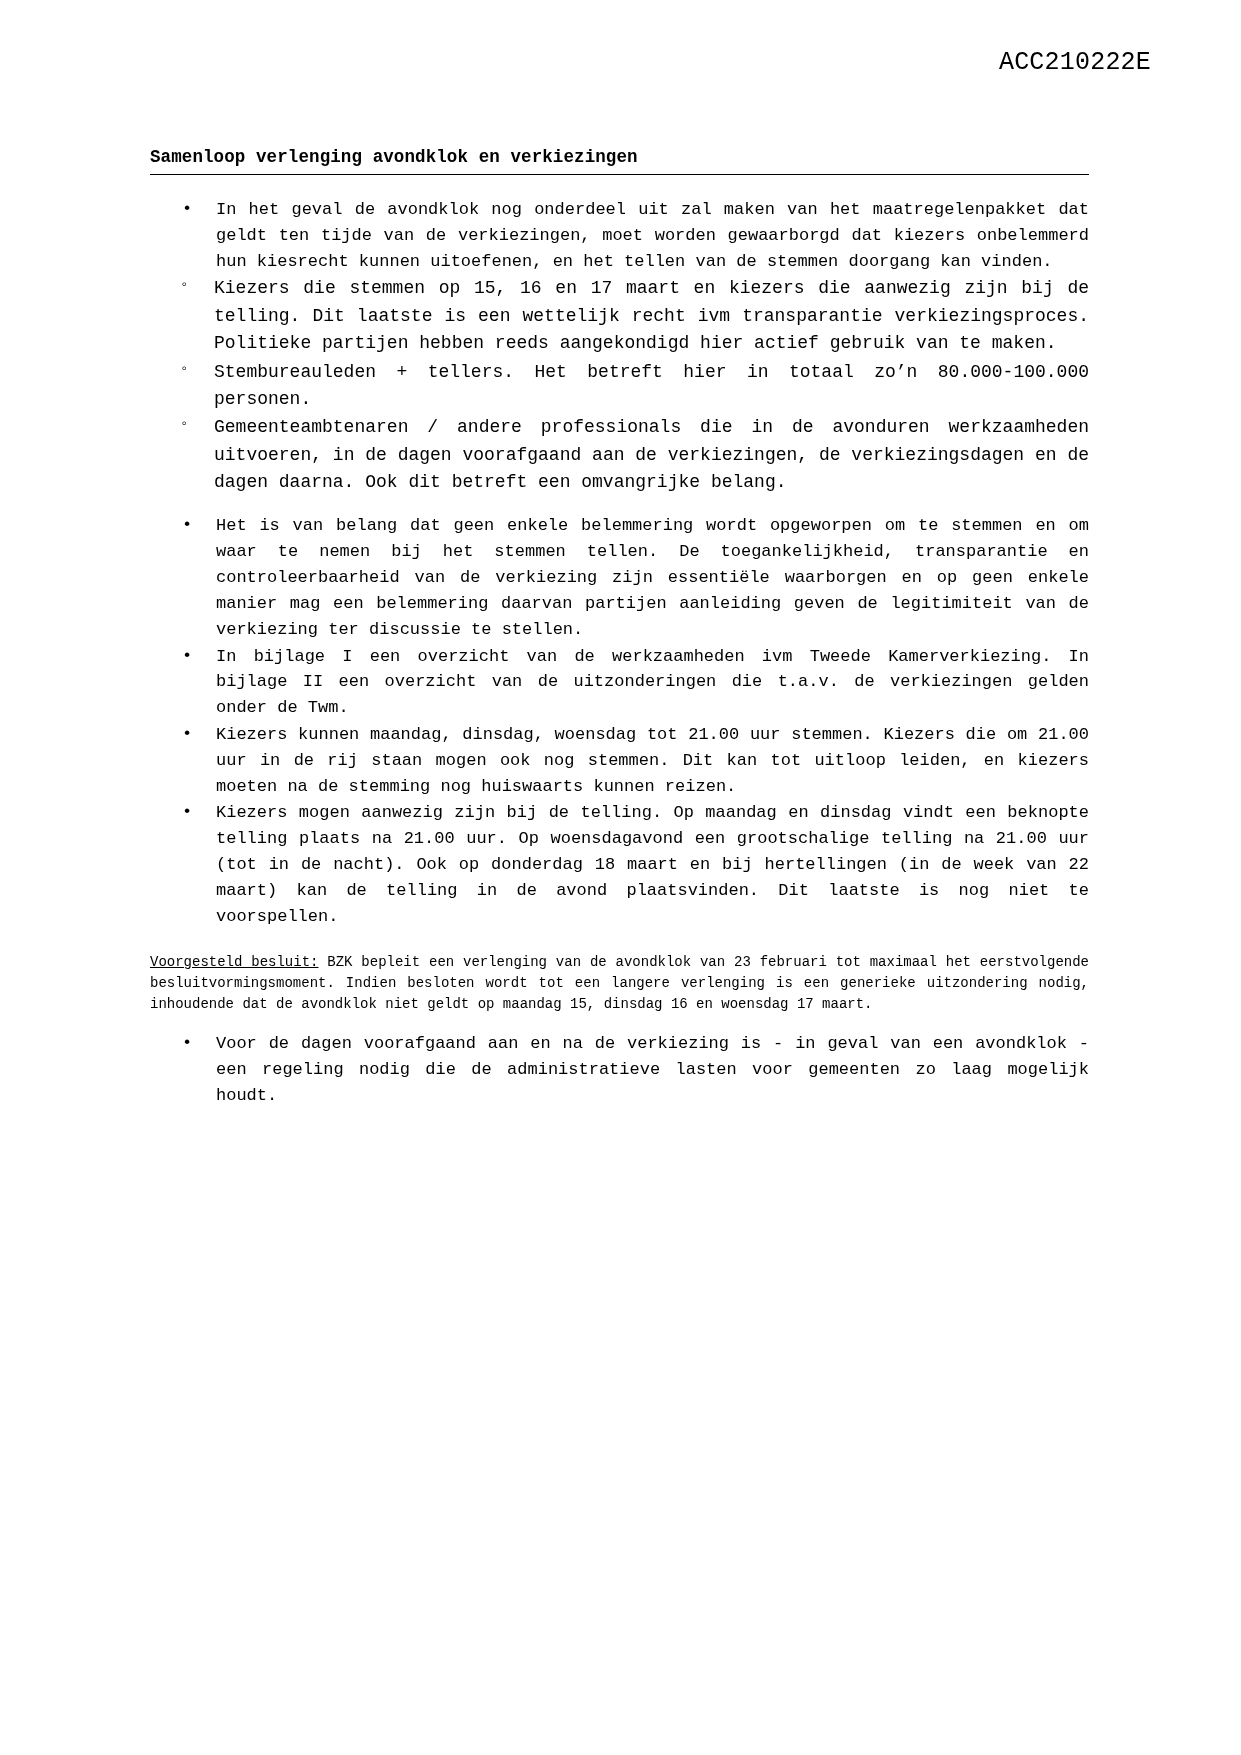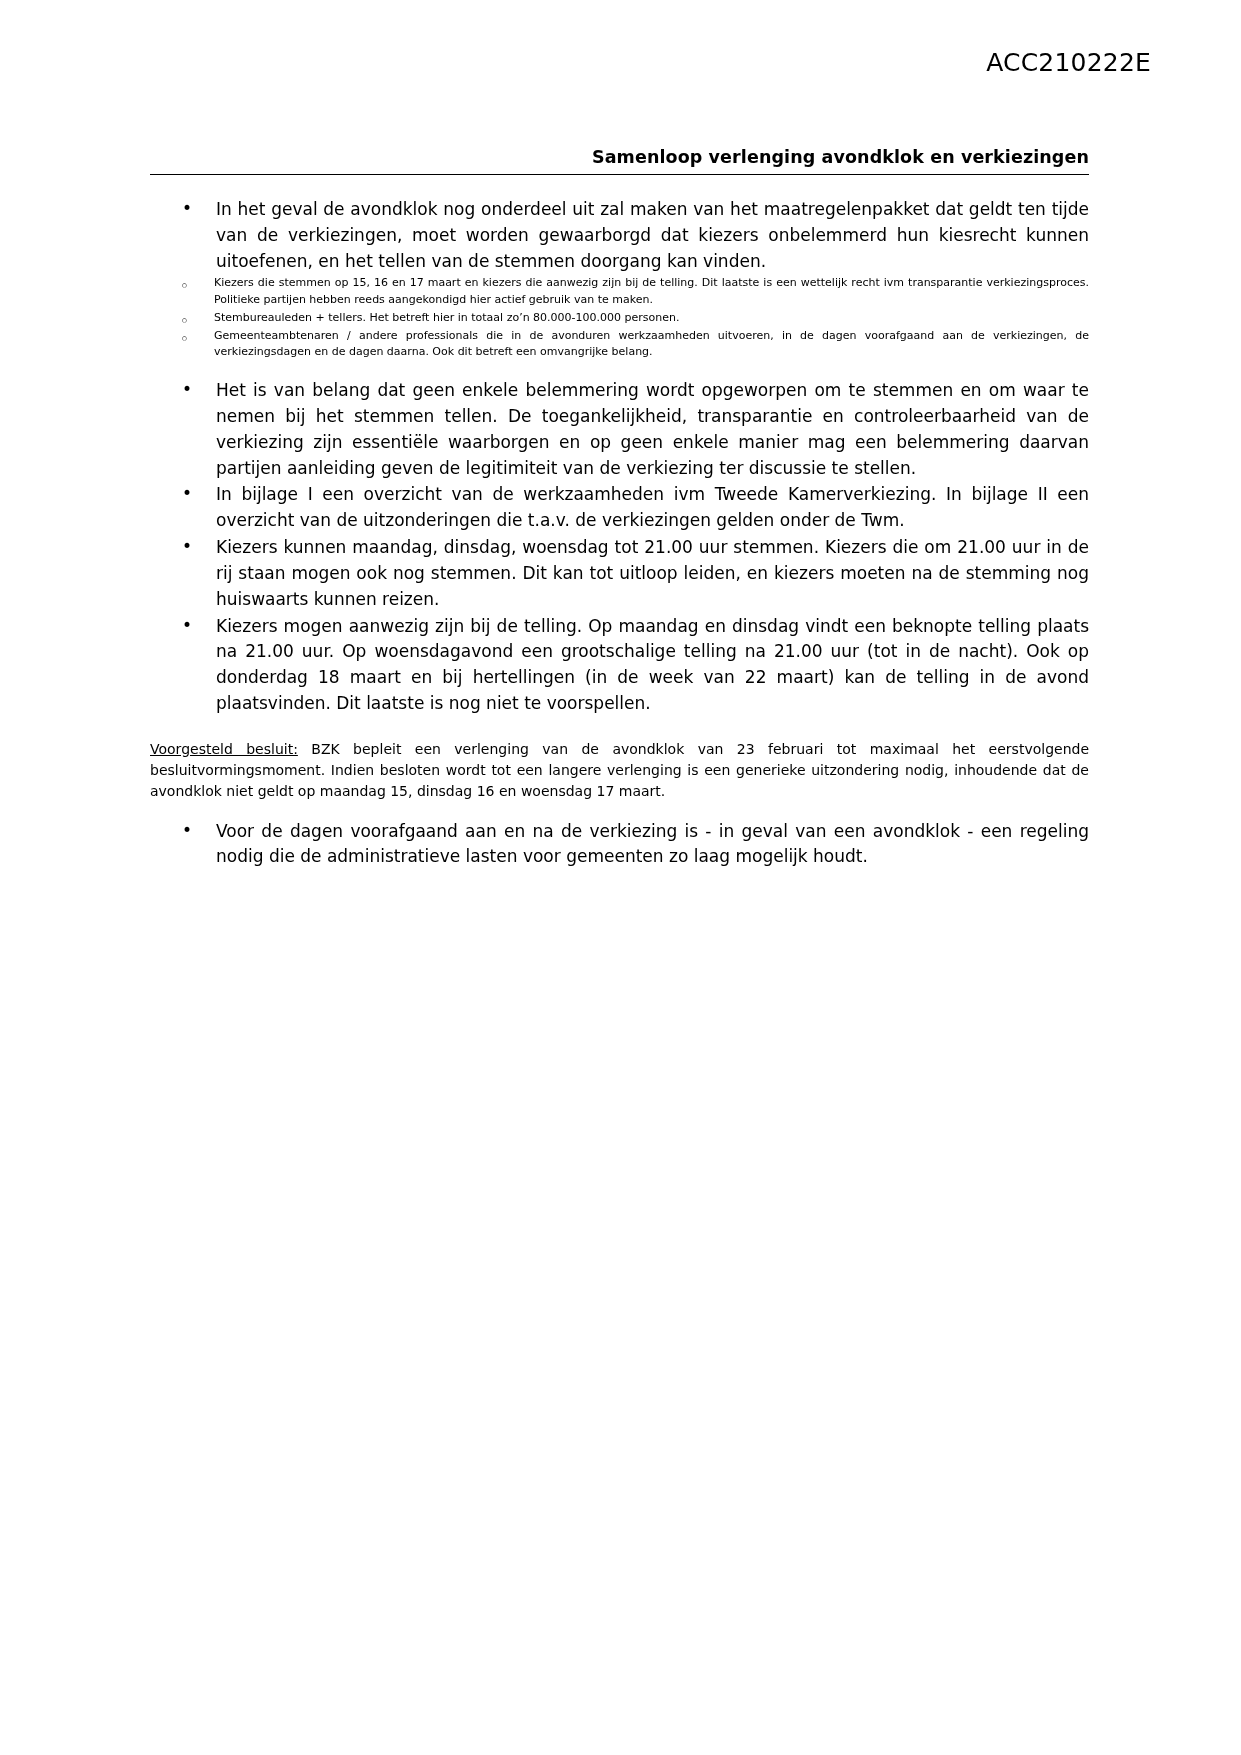--- a/index.html
+++ b/index.html
@@ -12,40 +12,40 @@
     min-height: 1755px;
     font-family: "DejaVu Sans", sans-serif;
     color: #000000;
   }
   .page {
     position: relative;
     width: 1241px;
     min-height: 1755px;
     box-sizing: border-box;
     padding: 40px 80px 40px 80px;
+    font-family: Liberation Mono, monospace;
   }
   .doc-code {
     text-align: right;
     font-size: 25px;
     letter-spacing: 0.2px;
     margin: 8px 10px 0 0;
   }
   .content {
     margin-top: 70px;
     padding-left: 70px;
     padding-right: 72px;
   }
   .section-title {
     font-size: 17.5px;
     font-weight: bold;
     border-bottom: 1.6px solid #000;
     padding-bottom: 7px;
     margin: 0 0 22px 0;
     letter-spacing: 0.1px;
-    text-align: right;
   }
   ul.level1 {
     list-style: none;
     margin: 0;
     padding: 0;
   }
   ul.level1 > li {
     position: relative;
     padding-left: 66px;
     font-size: 17px;
@@ -61,21 +61,21 @@
     font-size: 17px;
   }
   ul.level2 {
     list-style: none;
     margin: 0;
     padding: 0;
   }
   ul.level2 > li {
     position: relative;
     padding-left: 64px;
-    font-size: 11px;
+    font-size: 18px;
     line-height: 1.52;
     text-align: justify;
     margin-bottom: 1px;
   }
   ul.level2 > li::before {
     content: "\25E6";
     position: absolute;
     left: 30px;
     top: 0px;
     font-size: 15px;

